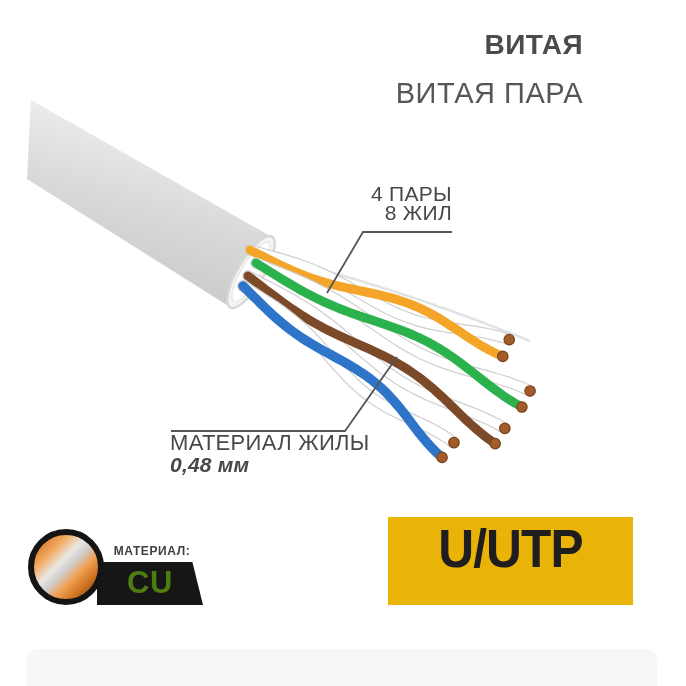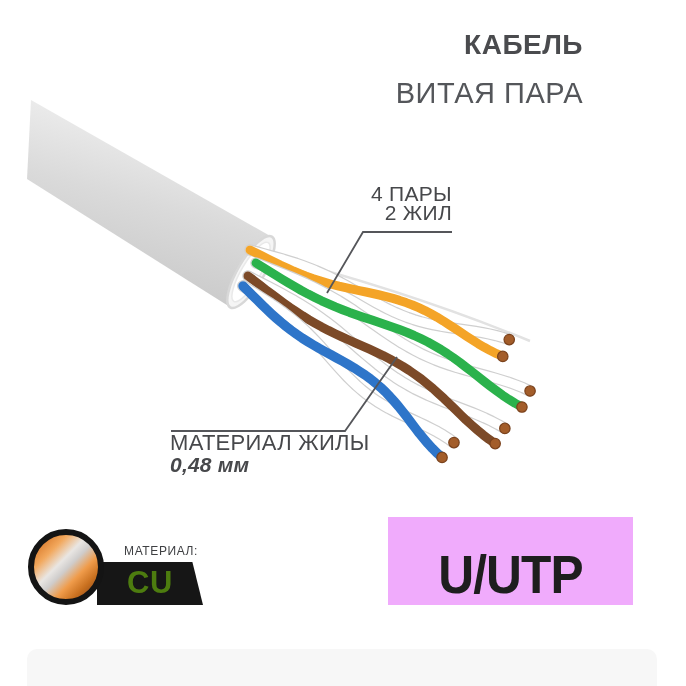--- a/index.html
+++ b/index.html
@@ -19,31 +19,31 @@
                 font-size:21px; line-height:19px; color:#47484B; letter-spacing:.3px; }
   .anno-diam  { position:absolute; top:432px; left:170px; text-align:left;
                 font-size:22px; line-height:22px; color:#47484B; letter-spacing:.3px; }
   .anno-diam .val { font-size:21px; font-weight:bold; letter-spacing:.2px;font-style:italic; }
 
   
   .mat-trapezoid { position:absolute; left:97px; top:562px; width:106px; height:43px;
                    background:#161616; clip-path:polygon(0 0, 90% 0, 100% 100%, 0 100%);
                    display:flex; align-items:center; justify-content:center; z-index:1; }
   .mat-cu { color:#4d7c0f; font-size:31px; font-weight:bold; letter-spacing:.5px; transform:translateY(-1px); }
-  .mat-label { position:absolute; left:106px; top:544px; width:92px; text-align:right;
-               font-size:12px; font-weight:normal; color:#3F4043; letter-spacing:.6px; z-index:2; }
+  .mat-label { position:absolute; left:106px; top:544px; width:92px; text-align:center;
+               font-size:12px; font-weight:bold; color:#3F4043; letter-spacing:.6px; z-index:2; }
   .mat-circle { position:absolute; left:28px; top:529px; width:76px; height:76px; box-sizing:border-box;
                 border:6px solid #141414; border-radius:50%; z-index:2;
                 background:linear-gradient(135deg,
                   #a85a22 0%, #e08638 14%, #f2a85d 26%, #e9e6e3 42%, #cfcdcc 52%,
                   #f09c4b 66%, #c9701f 80%, #8a4a1e 94%); }
 
   
   .utp-badge { position:absolute; left:388px; top:517px; width:245px; height:88px;
-               background:#f0abfc; display:flex; align-items:flex-end; justify-content:center; }
+               background:#eab308; display:flex; align-items:flex-start; justify-content:center; }
   .utp-text  { color:#1E1E1E; font-size:54px; font-weight:bold; letter-spacing:-1px; transform:scaleX(.92); }
 
   
   .bottom-panel { position:absolute; left:27px; top:649px; width:630px; height:37px;
                   background:#F7F7F7; border-radius:10px 10px 0 0; }
 </style>
 </head>
 <body>
 
 <div class="stage">
@@ -85,27 +85,27 @@
         <path d="M243.0,286.0L247.7,290.6L252.4,295.3L257.1,299.9L261.8,304.6L266.5,309.2L271.3,313.7L276.2,318.1L281.2,322.4L286.2,326.5L291.4,330.5L296.8,334.4L302.2,338.1L307.8,341.6L313.4,345.0L319.2,348.4L325.0,351.6L330.9,354.8L336.7,358.0L342.5,361.2L348.3,364.5L354.0,367.8L359.6,371.4L365.1,375.0L370.4,378.9L375.5,383.0L380.5,387.3L385.3,391.8L389.9,396.6L394.3,401.5L398.7,406.6L402.9,411.9L407.0,417.2L411.1,422.6L415.2,428.0L419.3,433.3L423.6,438.5L427.9,443.6L432.4,448.4L437.1,453.1L442.1,457.4" fill="none" stroke="#2E75C9" stroke-width="9.5" stroke-linecap="round" stroke-linejoin="round"></path>
         <circle cx="442.06539704823297" cy="457.41825368970876" r="5.2" fill="#A35D2A" stroke="#7B421C" stroke-width="1.2"></circle>
         <circle cx="453.93460295176703" cy="442.58174631029124" r="5.2" fill="#A35D2A" stroke="#7B421C" stroke-width="1.2"></circle>
       </g>
 
     <polyline points="327,293 363,232 452,232" fill="none" stroke="#55565A" stroke-width="1.8"></polyline>
     <polyline points="397,357 345,431 171,431" fill="none" stroke="#55565A" stroke-width="1.8"></polyline>
   </svg>
 
   <div class="title-block">
-    <div class="title-main">КАБЕЛЬ</div>
+    <div class="title-main">ВИТАЯ</div>
     <div class="title-sub">ВИТАЯ ПАРА</div>
   </div>
 
   <div class="anno-pairs">
     <div>4 ПАРЫ</div>
-    <div>2 ЖИЛ</div>
+    <div>8 ЖИЛ</div>
   </div>
 
   <div class="anno-diam">
     <div>МАТЕРИАЛ ЖИЛЫ</div>
     <div class="val">0,48 мм</div>
   </div>
 
   <div class="mat-trapezoid">
     <span class="mat-cu">CU</span>
   </div>

